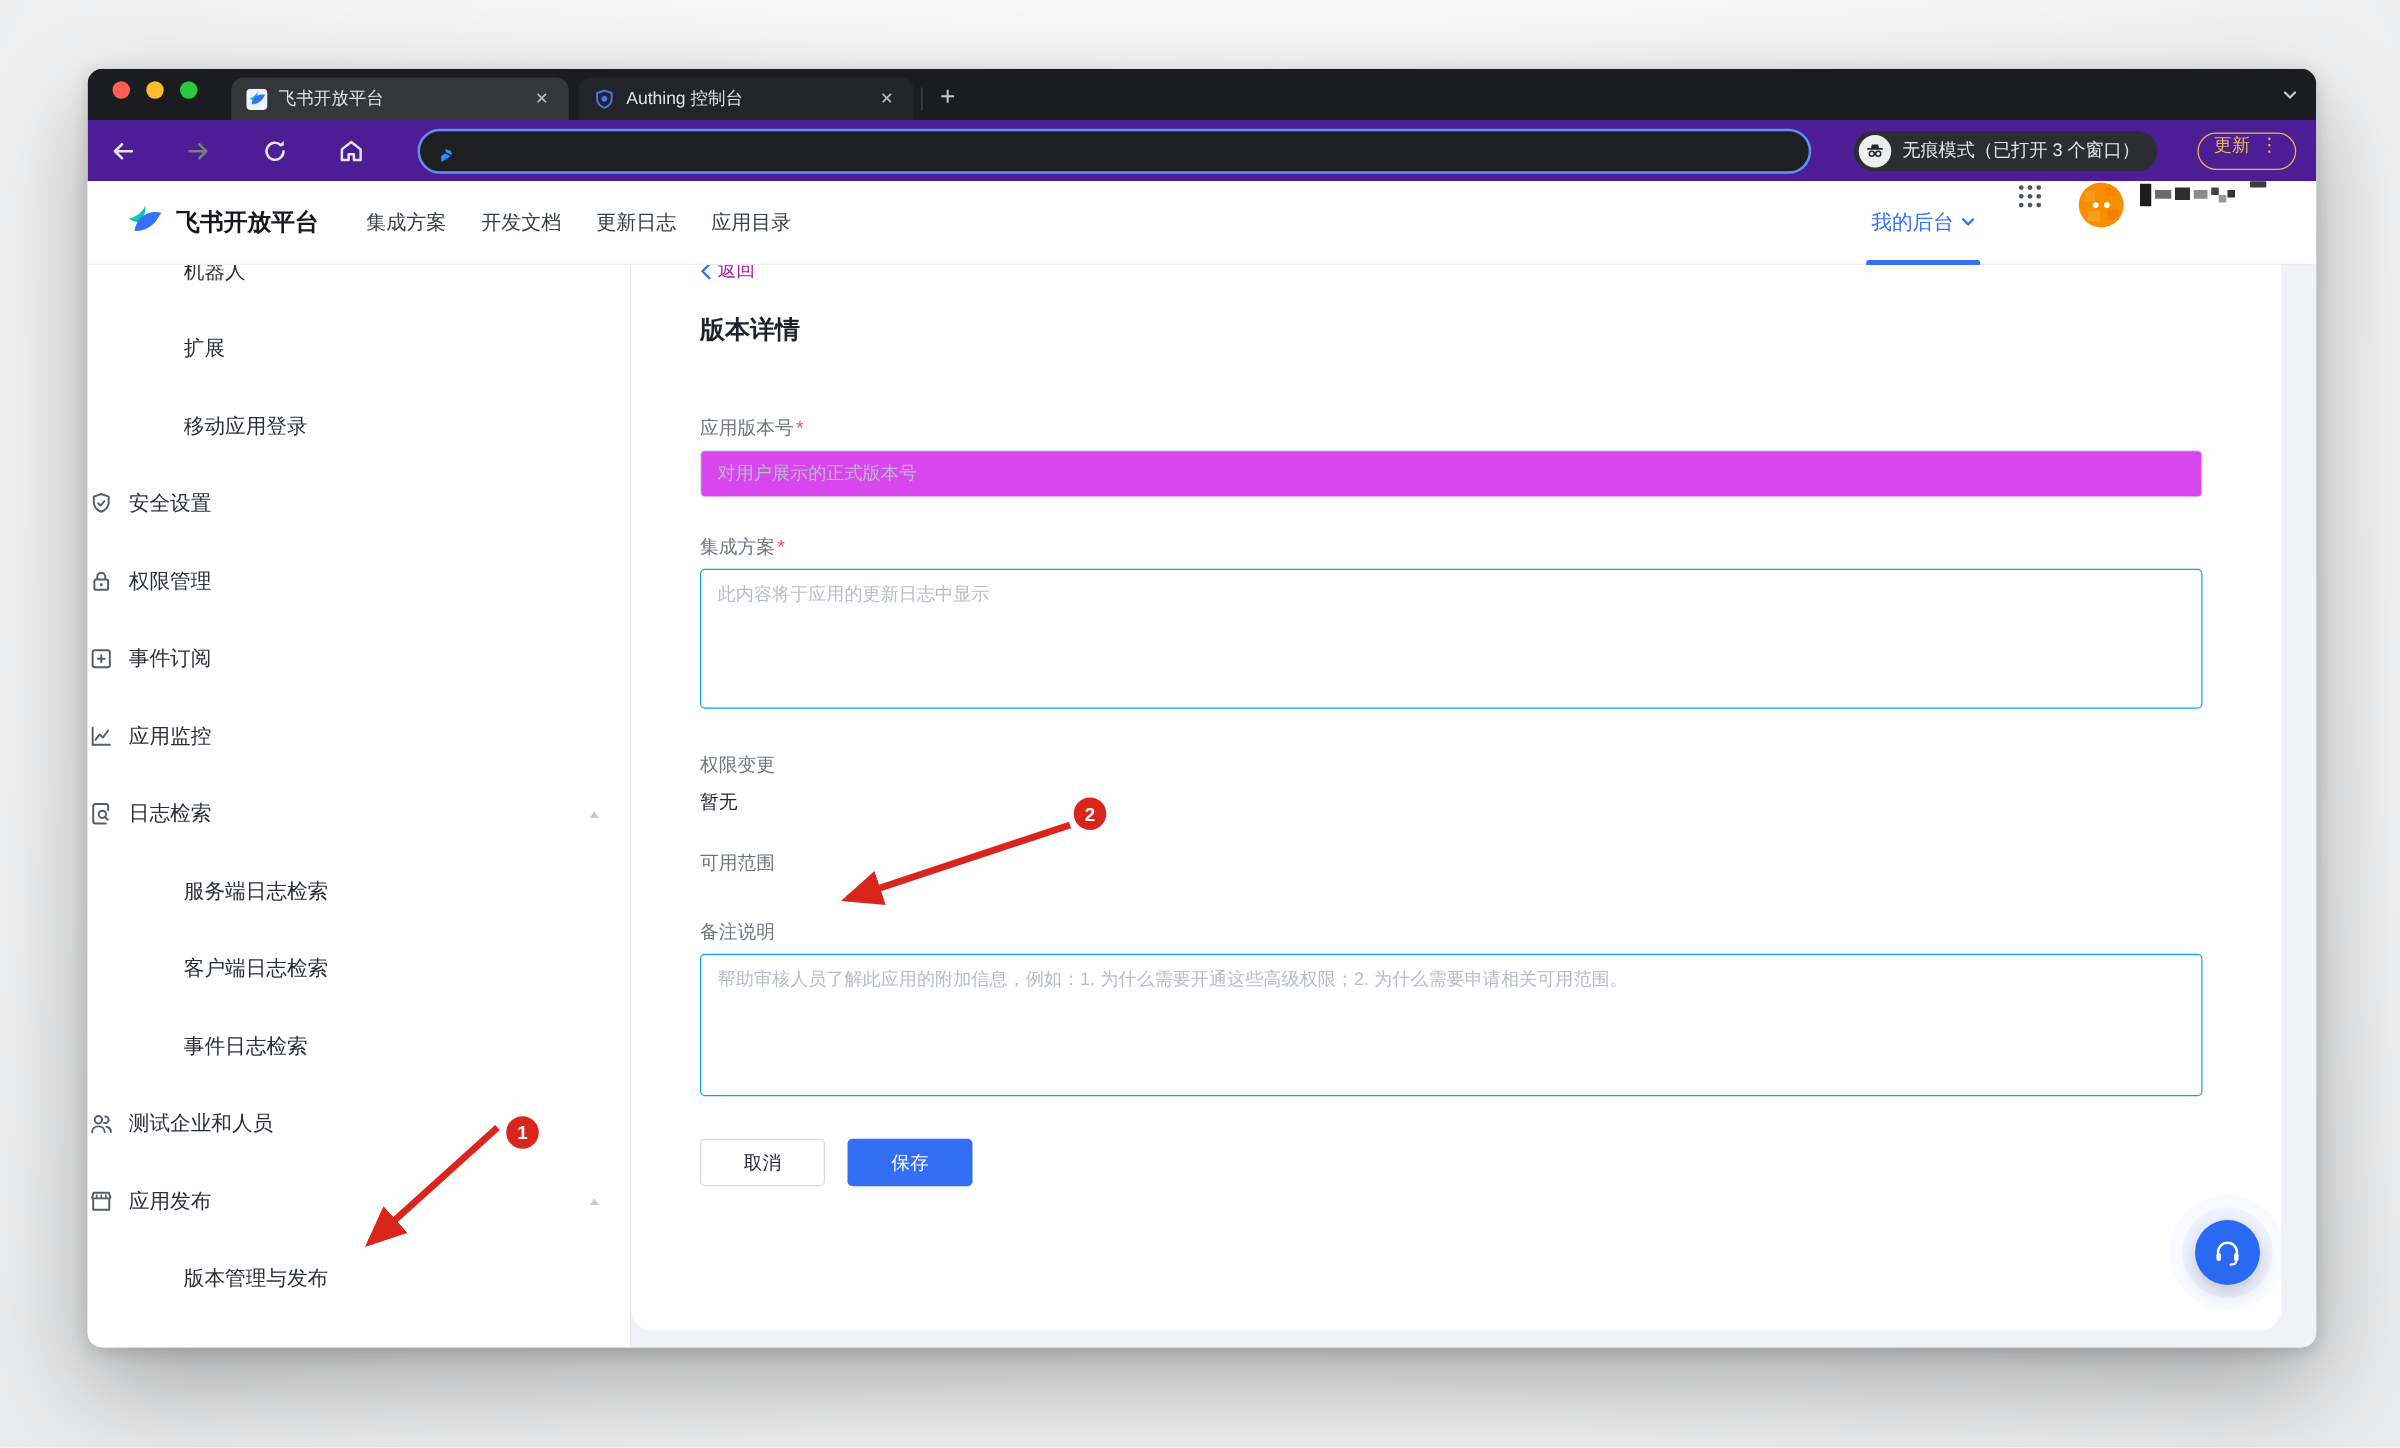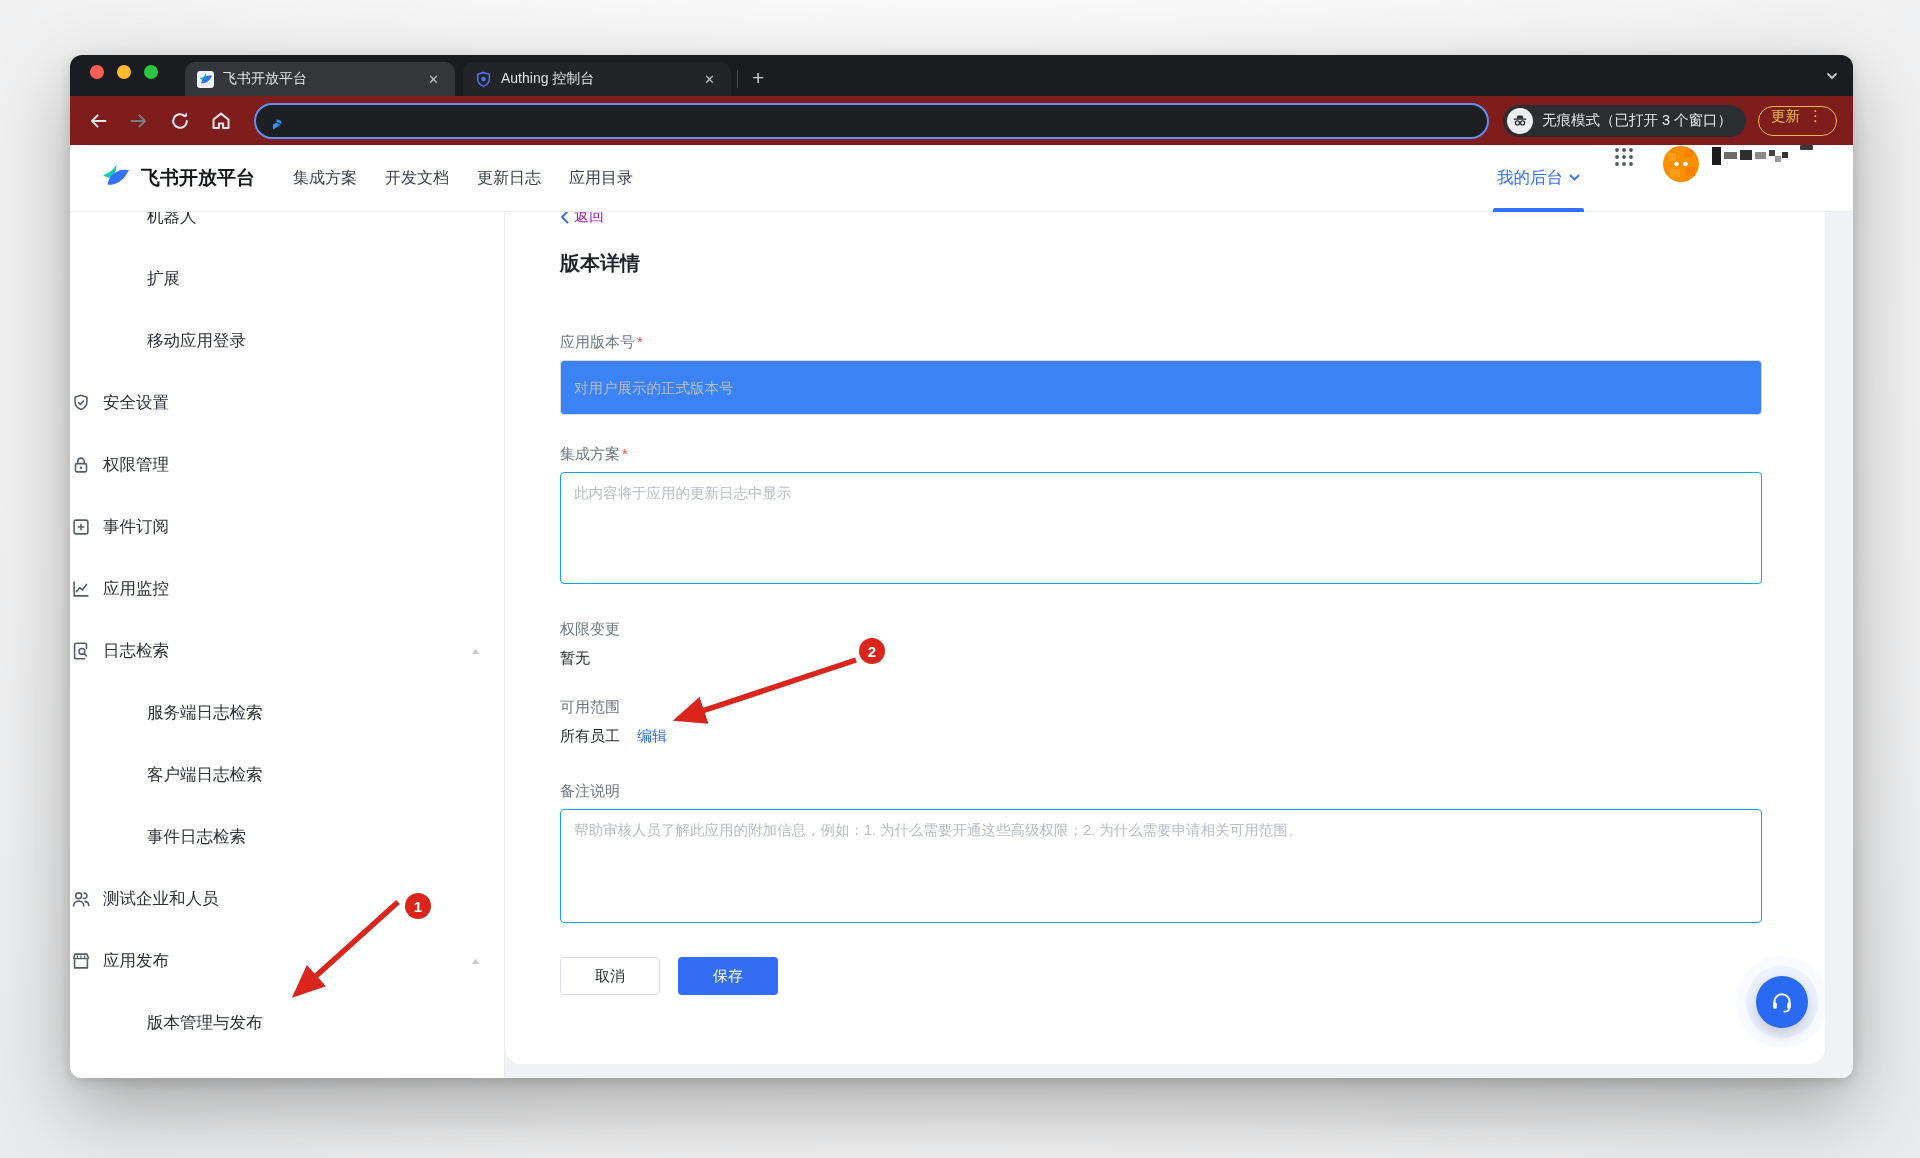--- a/index.html
+++ b/index.html
@@ -18,21 +18,21 @@
   .tab{height:34px;display:flex;align-items:center;padding:0 12px;border-radius:10px 10px 0 0;}
   .tab.active{background:#35363a;width:270px;margin-left:115px;}
   .tab.inactive{background:#232428;width:268px;margin-left:8px;}
   .tab .title{color:#dfe1e5;font-size:14px;margin-left:9px;flex:1;white-space:nowrap;overflow:hidden;}
   .tab .close{color:#bdc1c6;font-size:13px;padding:2px 4px;cursor:pointer;}
   .favicon{width:17px;height:17px;flex:0 0 auto;}
   .tab-divider{width:1px;height:18px;background:#4a4b4e;margin:0 6px 8px 6px;}
   .newtab{color:#c6c9cc;font-size:21px;line-height:21px;margin-bottom:8px;padding:0 8px;cursor:pointer;}
   .tabsearch{position:absolute;right:14px;top:14px;}
   
-  .toolbar{height:49px;background:#7f1d1d;display:flex;align-items:center;padding:0 16px;flex:0 0 auto;}
+  .toolbar{height:49px;background:#4c1d95;display:flex;align-items:center;padding:0 16px;flex:0 0 auto;gap:20px;}
   .navbtn{width:24px;height:24px;margin-right:17px;flex:0 0 auto;cursor:pointer;}
   .addressbar{flex:1;height:36px;border-radius:18px;background:#1d1f22;border:2px solid #6190f5;
     display:flex;align-items:center;padding:0 12px;margin:0 14px 0 4px;}
   .incognito{display:flex;align-items:center;background:#2c2d31;border-radius:16px;padding:3px 14px 3px 4px;}
   .incog-circle{width:26px;height:26px;border-radius:50%;background:#eceef0;display:flex;align-items:center;justify-content:center;margin-right:9px;}
   .incog-label{color:#e6e7e9;font-size:14.5px;white-space:nowrap;}
   .update-pill{display:flex;gap:8px;height:30px;border:1.5px solid #e5ba4a;border-radius:16px;
     padding:0 12px;margin-left:12px;color:#e8bd4b;font-size:14.5px;cursor:pointer;}
   .update-pill .dots{font-size:15px;letter-spacing:1px;}
   
@@ -60,22 +60,22 @@
   .siderow .spacer{flex:1;}
   .siderow .tri{font-size:9px;color:#c7cbd1;transform:scaleX(1.4);}
   .mainarea{flex:1;position:relative;}
   .card{position:absolute;left:0;top:0;right:28px;bottom:14px;background:#fff;border-radius:0 0 16px 16px;overflow:hidden;}
   .form{padding:0 63px 0 55px;}
   .backlink{display:flex;align-items:center;gap:5px;color:#a21caf;font-size:15px;margin-top:-5px;cursor:pointer;width:fit-content;}
   .pagetitle{font-size:20px;font-weight:bold;color:#1f2329;margin-top:24px;}
   .flabel{font-size:15px;color:#6f7681;margin-top:56px;}
   .flabel .req{color:#f54a45;margin-left:2px;}
   .flabel.mt30{margin-top:30px;} .flabel.mt36{margin-top:36px;}
-  .tinput{display:block;width:100%;height:55px;margin-top:8px;border:1px solid #d9dbe0;border-radius:4px;
-    padding:12px 13px;font-size:14.5px;color:#1f2329;outline:none;background:#3b82f6;}
+  .tinput{display:block;width:100%;height:38px;margin-top:8px;border:1px solid #d9dbe0;border-radius:4px;
+    padding:12px 13px;font-size:14.5px;color:#1f2329;outline:none;background:#d946ef;}
   .tarea{display:block;width:100%;margin-top:8px;border:1px solid #0ea5e9;border-radius:4px;
     padding:10px 13px;font-size:14.5px;color:#1d4ed8;outline:none;resize:none;background:#fff;line-height:1.5;}
   .tinput::placeholder,.tarea::placeholder{color:#b8bcc4;}
   .h112{height:112px;} .h114{height:114px;}
   .fvalue{font-size:15px;color:#1f2329;margin-top:10px;}
   .scoperow{display:flex;align-items:center;gap:17px;margin-top:10px;}
   .editlink{color:#336df4;font-size:15px;cursor:pointer;}
   .btnrow{display:flex;gap:18px;margin-top:34px;}
   .btn{height:38px;width:100px;border-radius:4px;font-size:15px;display:flex;align-items:center;justify-content:center;cursor:pointer;}
   .btn.cancel{background:#fff;border:1px solid #d9dbe0;color:#1f2329;}
@@ -349,24 +349,20 @@
 
             <div class="flabel mt30">
               <span>集成方案</span><span class="req">*</span>
             </div>
             <textarea class="tarea h112" placeholder="此内容将于应用的更新日志中显示" style=""></textarea>
 
             <div class="flabel mt36">权限变更</div>
             <div class="fvalue">暂无</div>
 
             <div class="flabel mt30">可用范围</div>
-            <div class="scoperow">
-              <span class="fvalue" style="margin-top:0">所有员工</span>
-              <span class="editlink">编辑</span>
-            </div>
 
             <div class="flabel mt36">备注说明</div>
             <textarea class="tarea h114" placeholder="帮助审核人员了解此应用的附加信息，例如：1. 为什么需要开通这些高级权限；2. 为什么需要申请相关可用范围。" style=""></textarea>
 
             <div class="btnrow">
               <button class="btn cancel">取消</button>
               <button class="btn save">保存</button>
             </div>
           </div>
 

